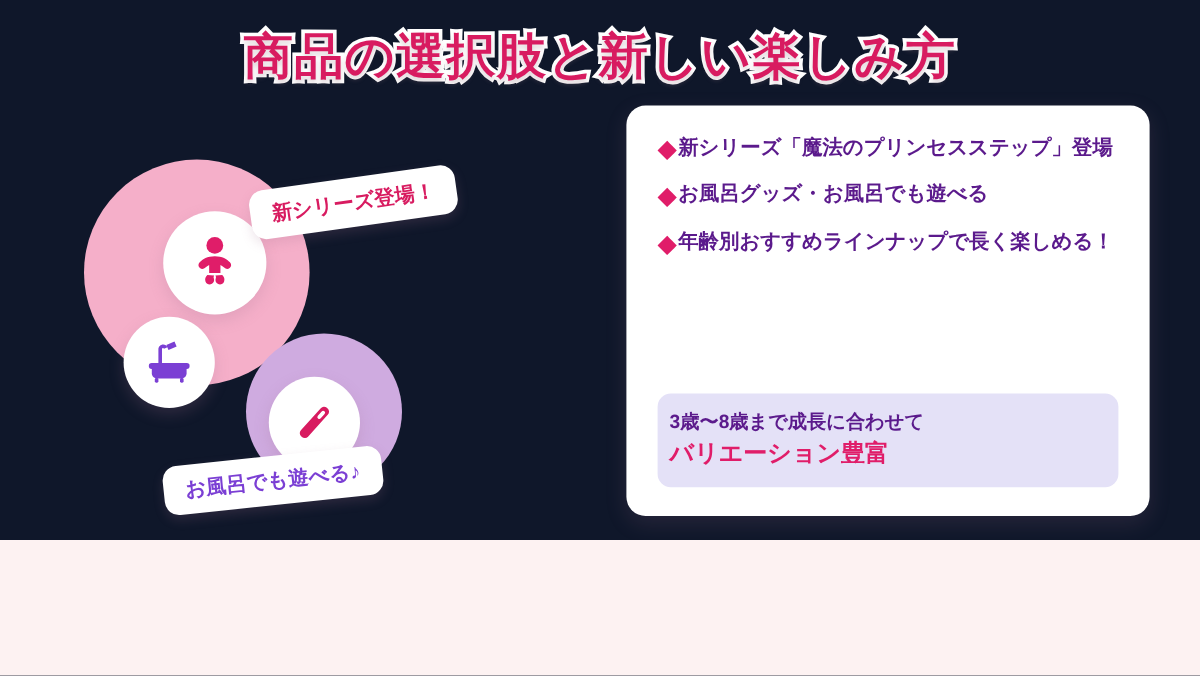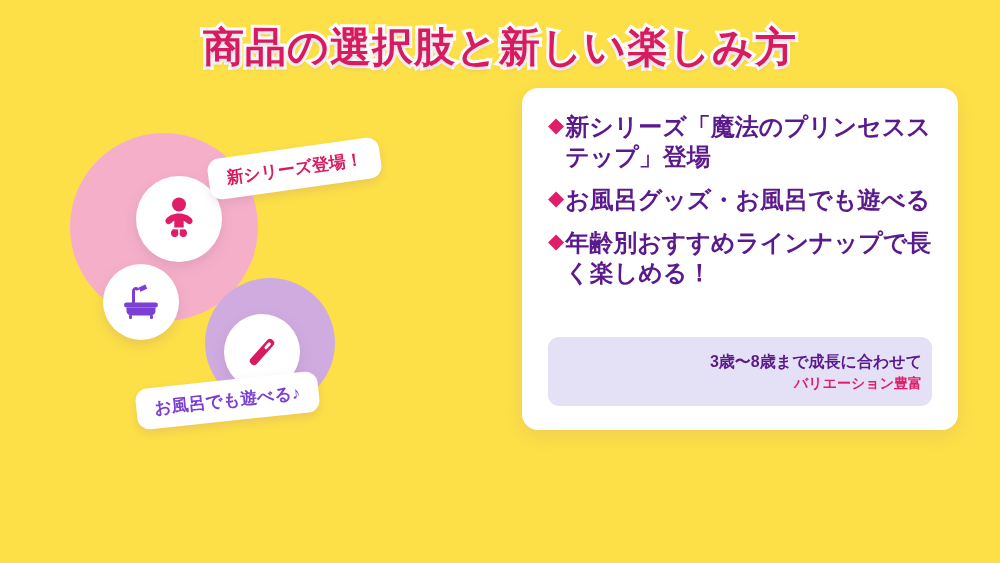--- a/index.html
+++ b/index.html
@@ -10,22 +10,22 @@
     width: 1000px;
     height: 563px;
     background: #fdf2f2;
     font-family: "Liberation Sans", "DejaVu Sans", sans-serif;
     overflow: hidden;
     position: relative;
   }
   .slide {
     position: relative;
     width: 1000px;
-    height: 563px;
-    background: #fde047;
+    height: 450px;
+    background: #0f172a;
     overflow: hidden;
   }
 
   
   .title {
     position: absolute;
     left: 0;
     top: 20px;
     width: 1000px;
     text-align: center;
@@ -141,44 +141,44 @@
   }
   .bullet-mark {
     color: #e01d69;
     font-size: 21px;
     line-height: 1.25;
     margin-right: 1px;
     flex: 0 0 auto;
   }
   .bullet-text {
     color: #5b1a8c;
-    font-size: 24px;
+    font-size: 17px;
     font-weight: bold;
     line-height: 1.25;
   }
 
   .highlight {
     position: absolute;
     left: 26px;
     right: 26px;
     bottom: 24px;
     background: #e4e1f7;
     border-radius: 11px;
     padding: 13px 10px;
-    text-align: right;
+    text-align: left;
   }
   .hl-line1 {
     color: #5b1a8c;
     font-size: 16px;
     font-weight: bold;
     line-height: 1.45;
   }
   .hl-line2 {
     color: #e01d69;
-    font-size: 14px;
+    font-size: 20px;
     font-weight: bold;
     line-height: 1.45;
   }
 </style>
 </head>
 <body>
 
 <div class="slide">
 
   <div class="title">商品の選択肢と新しい楽しみ方</div>

